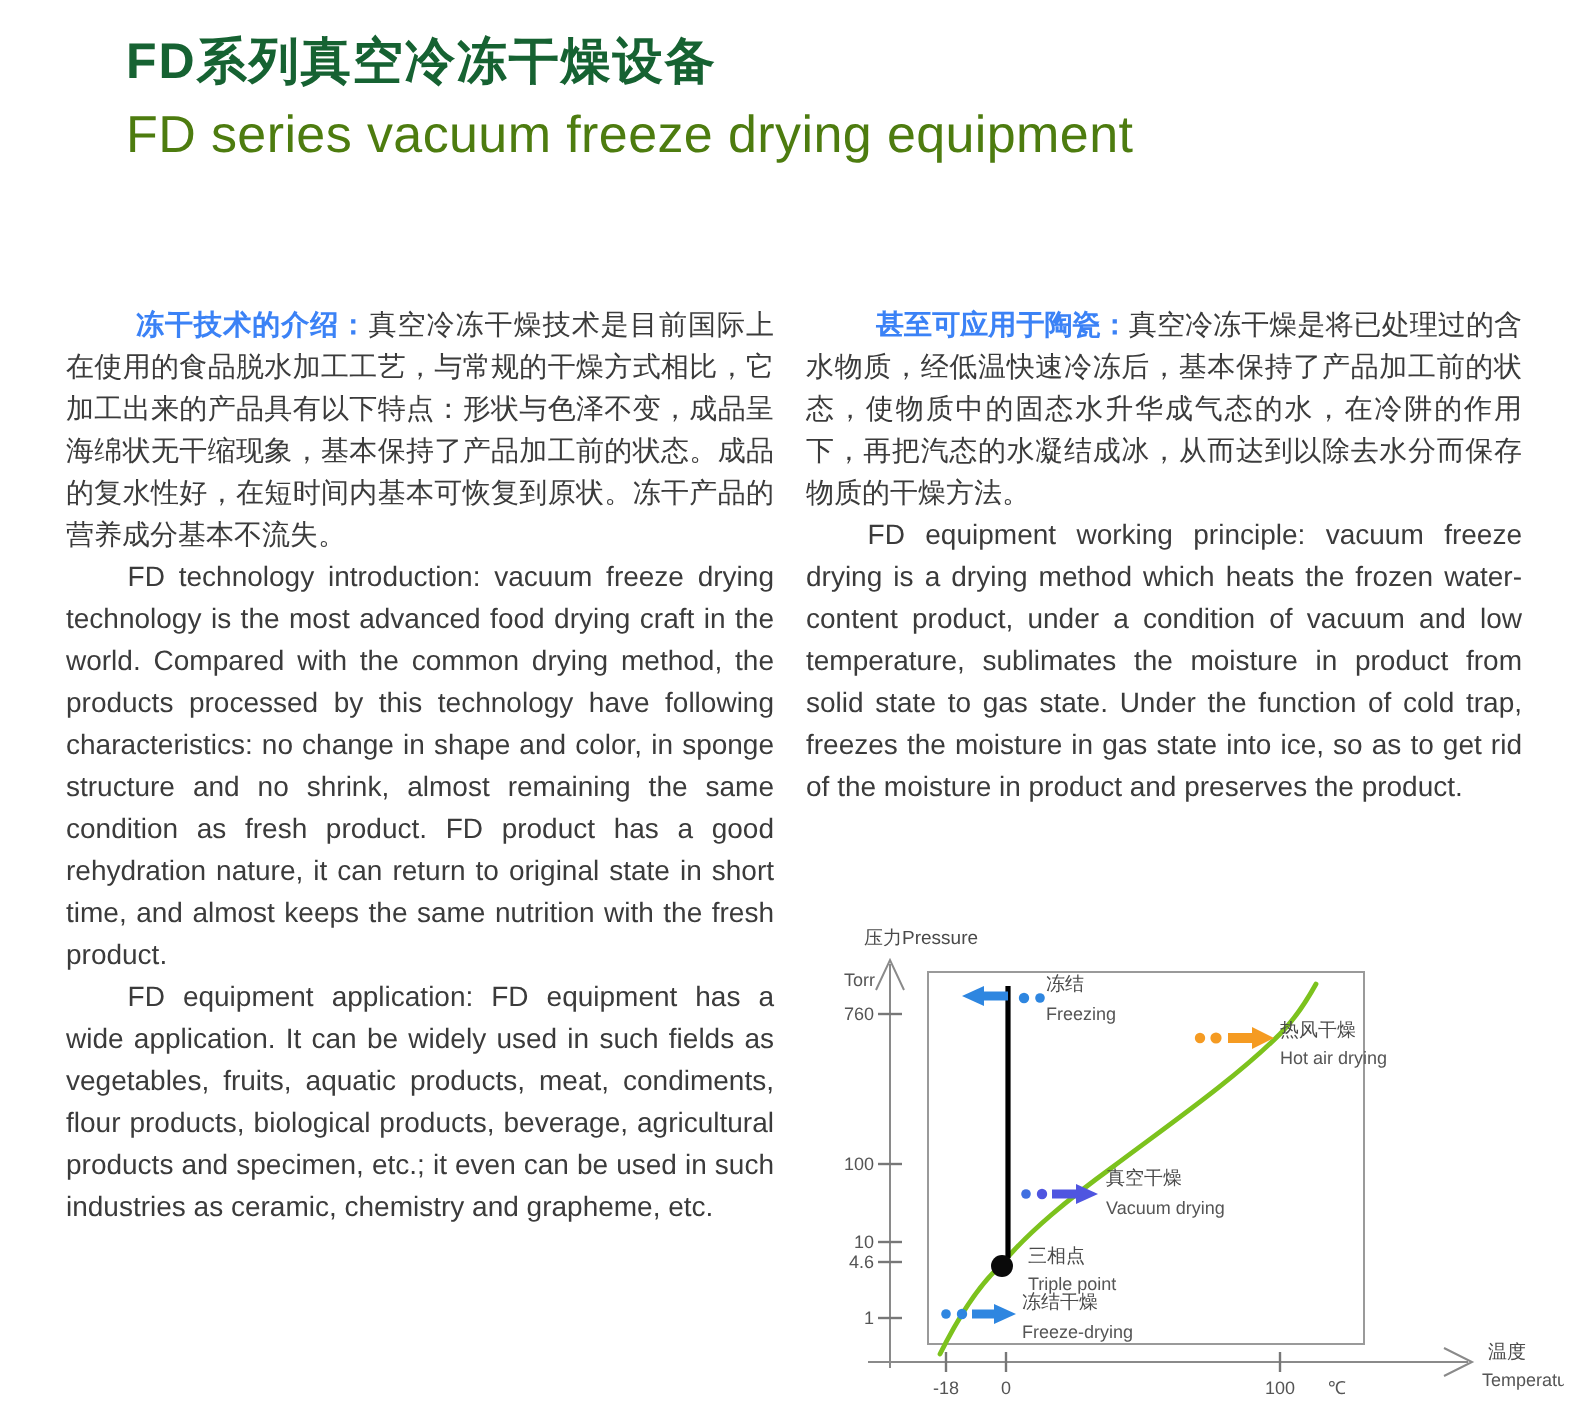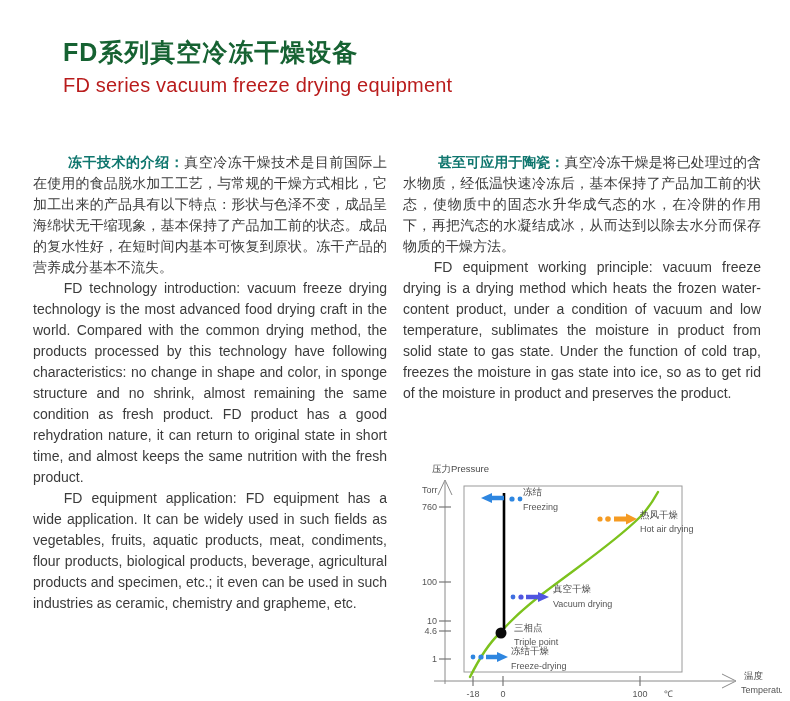--- a/index.html
+++ b/index.html
@@ -3,39 +3,39 @@
 <meta charset="utf-8">
 <style>
   html, body { margin:0; padding:0; }
   body {
     width:790px; height:701px;
     position:relative;
     background:#ffffff;
     font-family:"Liberation Sans", sans-serif;
     overflow:hidden;
   }
-  .header { position:absolute; left:63px; top:36px; }
+  .header { position:absolute; left:63px; top:14px; }
   .title-cn {
     margin:0; font-size:25px; font-weight:bold;
     color:#166232; letter-spacing:1px;
   }
   .title-en {
-    margin:5px 0 0 0; font-size:20px; font-weight:normal;
-    color:#b91c1c; letter-spacing:0.2px;
+    margin:5px 0 0 0; font-size:26px; font-weight:normal;
+    color:#4d7c0f; letter-spacing:0.2px;
   }
   .col-left  { position:absolute; left:33px;  top:152px; width:354px; }
   .col-right { position:absolute; left:403px; top:152px; width:358px; }
   p.para {
     font-size:14px; line-height:21px; color:#3b3b3b;
     text-align:justify; margin:0;
   }
   p.cn { text-indent:2.5em; }
   p.en { text-indent:2.2em; }
   .gap { margin-top:22px; }
-  .sec-label { font-weight:bold; color:#0f766e; }
+  .sec-label { font-weight:bold; color:#3b82f6; }
   .chart-wrap {
     position:absolute; left:410px; top:452px;
     width:372px; height:249px;
   }
   .chart-wrap svg { display:block; }
   text { fill:#555; font-size:9px; font-family:"Liberation Sans", sans-serif; }
   text.cnlab { font-size:9.5px; fill:#4a4a4a; }
   text.tick { fill:#555; }
 </style>
 </head>

